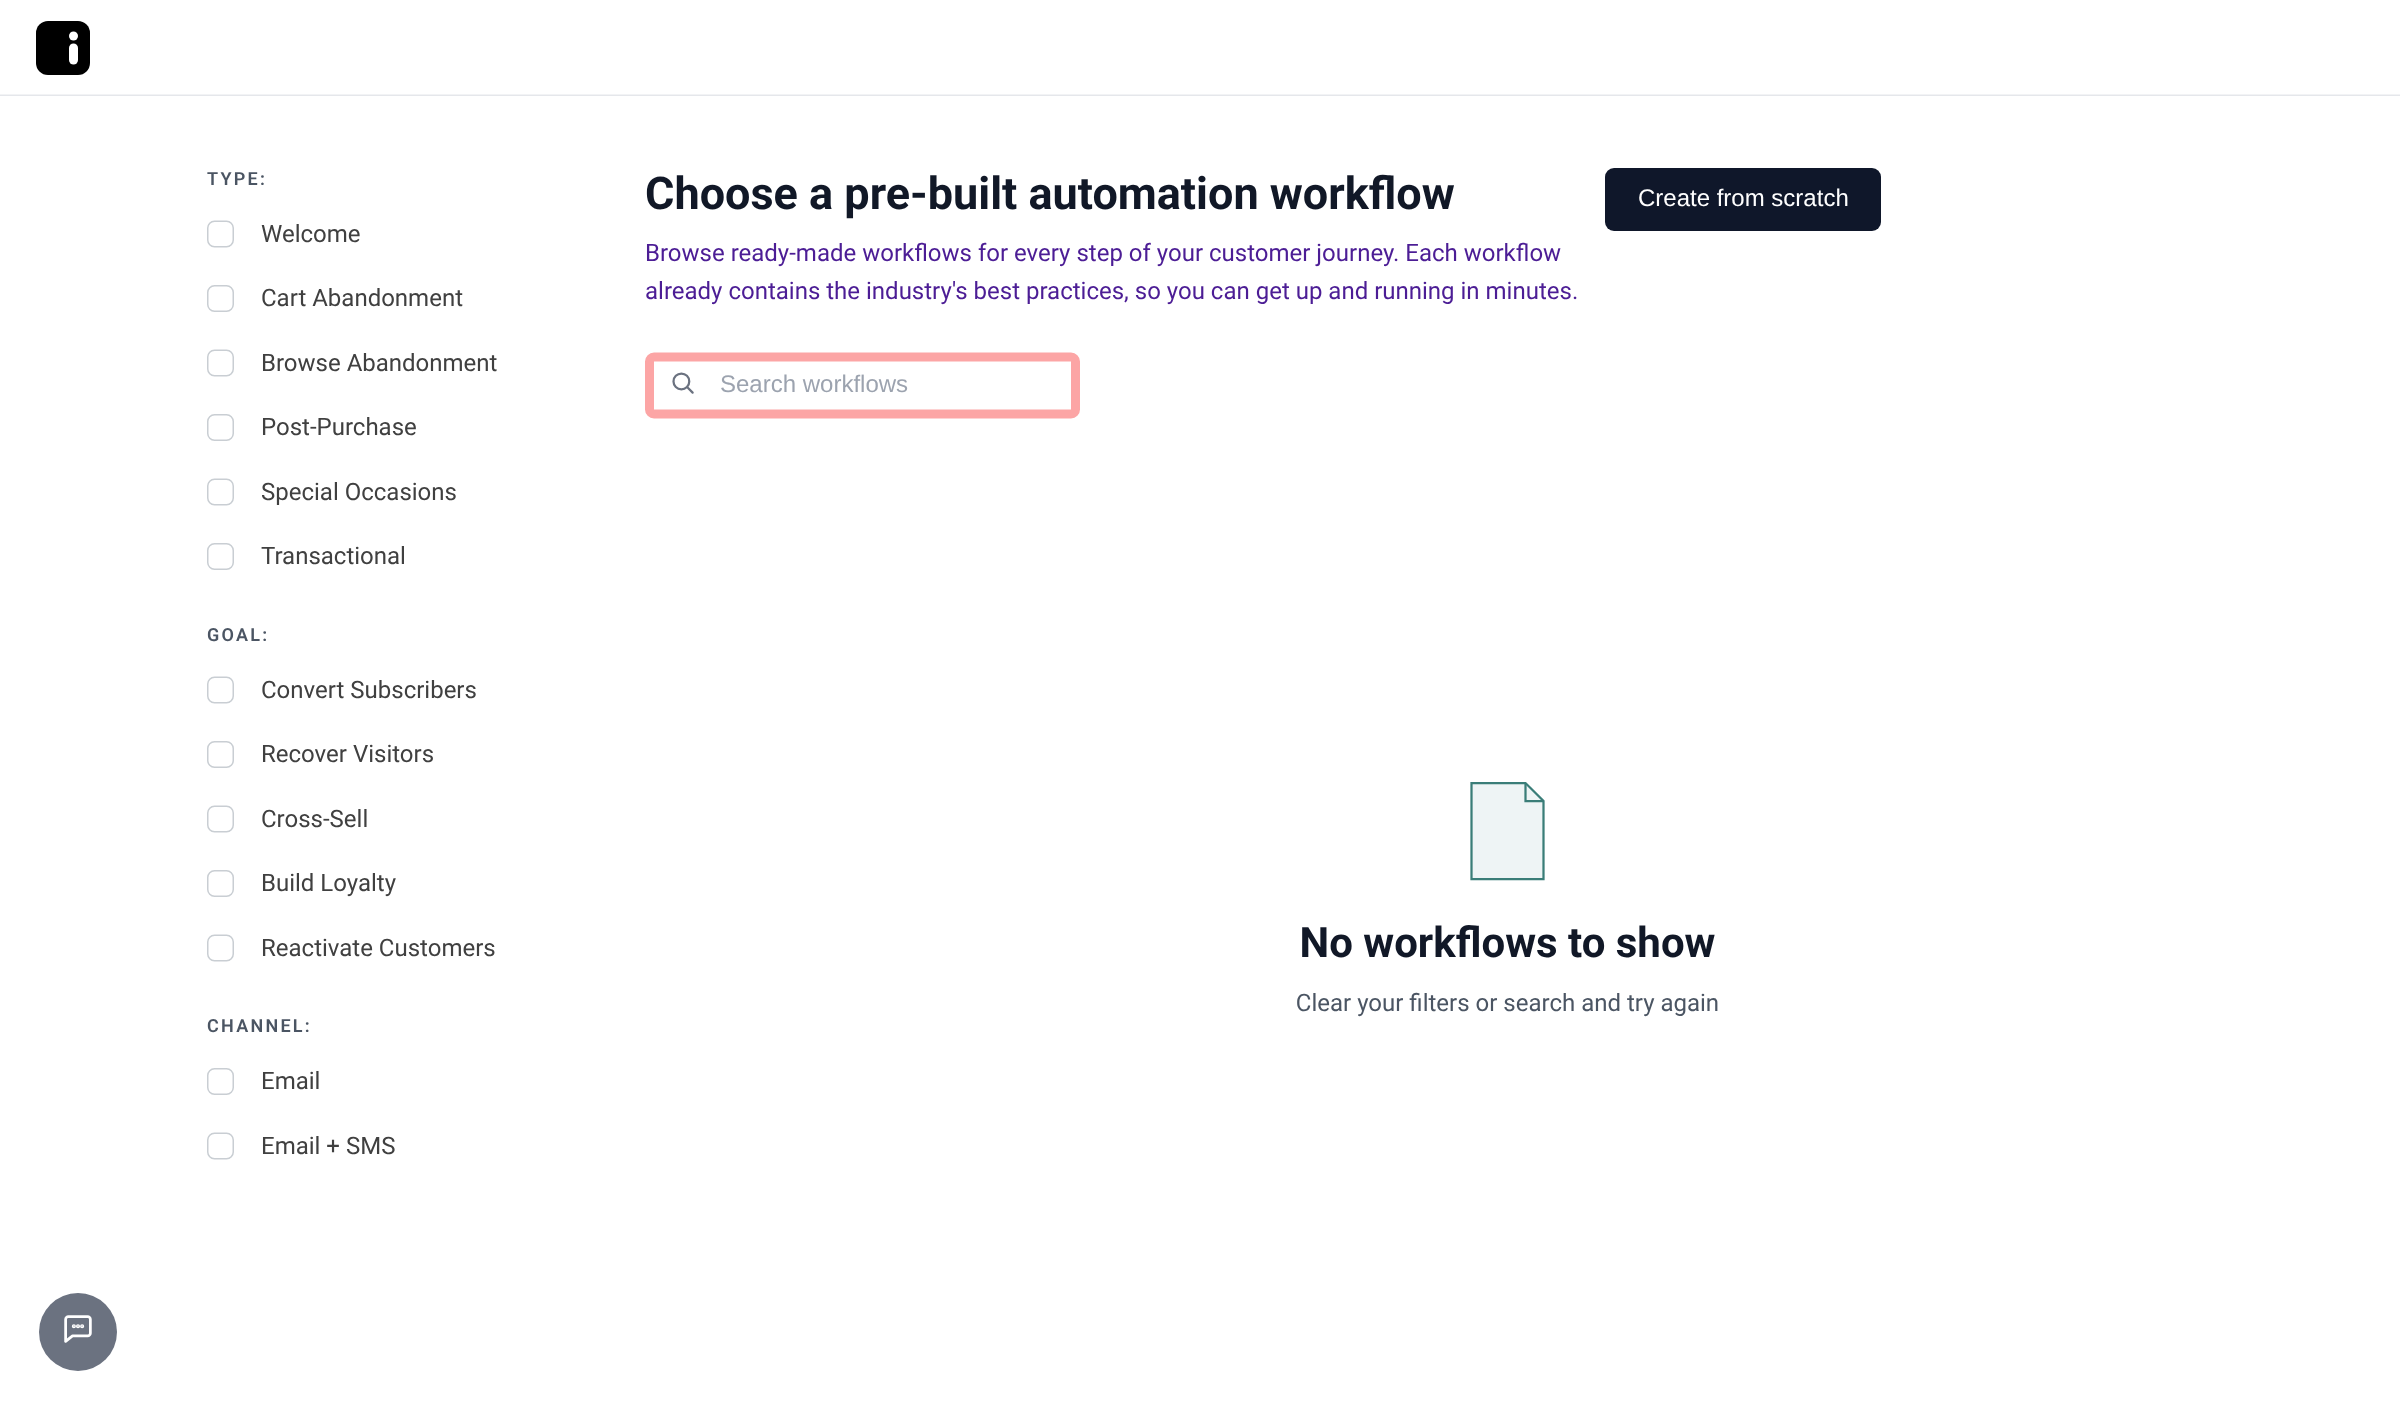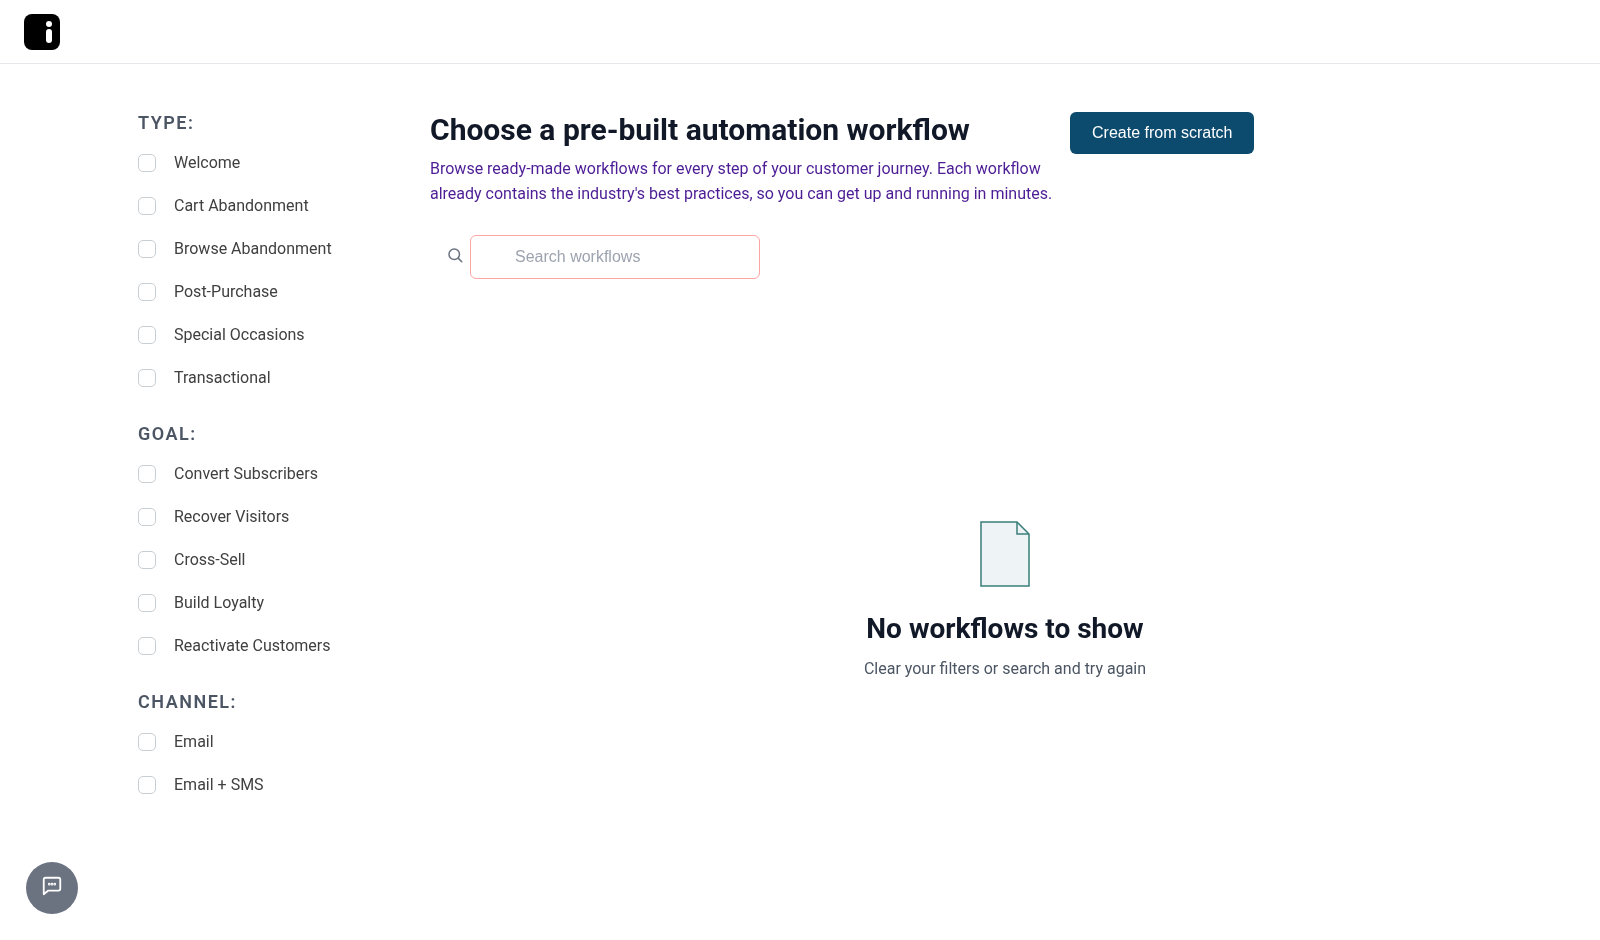--- a/index.html
+++ b/index.html
@@ -51,21 +51,21 @@
   }
   .sidebar {
     width: 410px;
     padding-left: 138px;
     padding-right: 40px;
   }
   .filter-group {
     margin-bottom: 36px;
   }
   .filter-heading {
-    font-size: 18px;
+    font-size: 12px;
     letter-spacing: 1.5px;
     color: #4b5563;
     font-weight: 600;
     margin-bottom: 20px;
     text-transform: uppercase;
   }
   .filter-item {
     display: flex;
     align-items: center;
     gap: 18px;
@@ -102,21 +102,21 @@
     margin-bottom: 10px;
   }
   .subheading {
     font-size: 16px;
     color: #4c1d95;
     line-height: 1.55;
     max-width: 640px;
     margin-bottom: 28px;
   }
   .create-btn {
-    background: #0c4a6e;
+    background: #0f172a;
     color: #fff;
     border: none;
     border-radius: 6px;
     padding: 12px 22px;
     font-size: 16px;
     font-weight: 500;
     cursor: pointer;
     white-space: nowrap;
   }
   .search-wrap {
@@ -127,27 +127,26 @@
     position: absolute;
     left: 16px;
     top: 50%;
     transform: translateY(-50%);
     color: #6b7280;
     pointer-events: none;
   }
   .search-input {
     width: 100%;
     height: 44px;
-    border: 1px solid #fca5a5;
+    border: 6px solid #fca5a5;
     border-radius: 6px;
     padding: 0 14px 0 44px;
     font-size: 16px;
     color: #4d7c0f;
     outline: none;
-    margin-left: 40px;
   }
   .search-input::placeholder { color: #9ca3af; }
   .empty-state {
     position: absolute;
     left: 50%;
     transform: translateX(-50%);
     top: 408px;
     text-align: center;
     width: 400px;
   }

